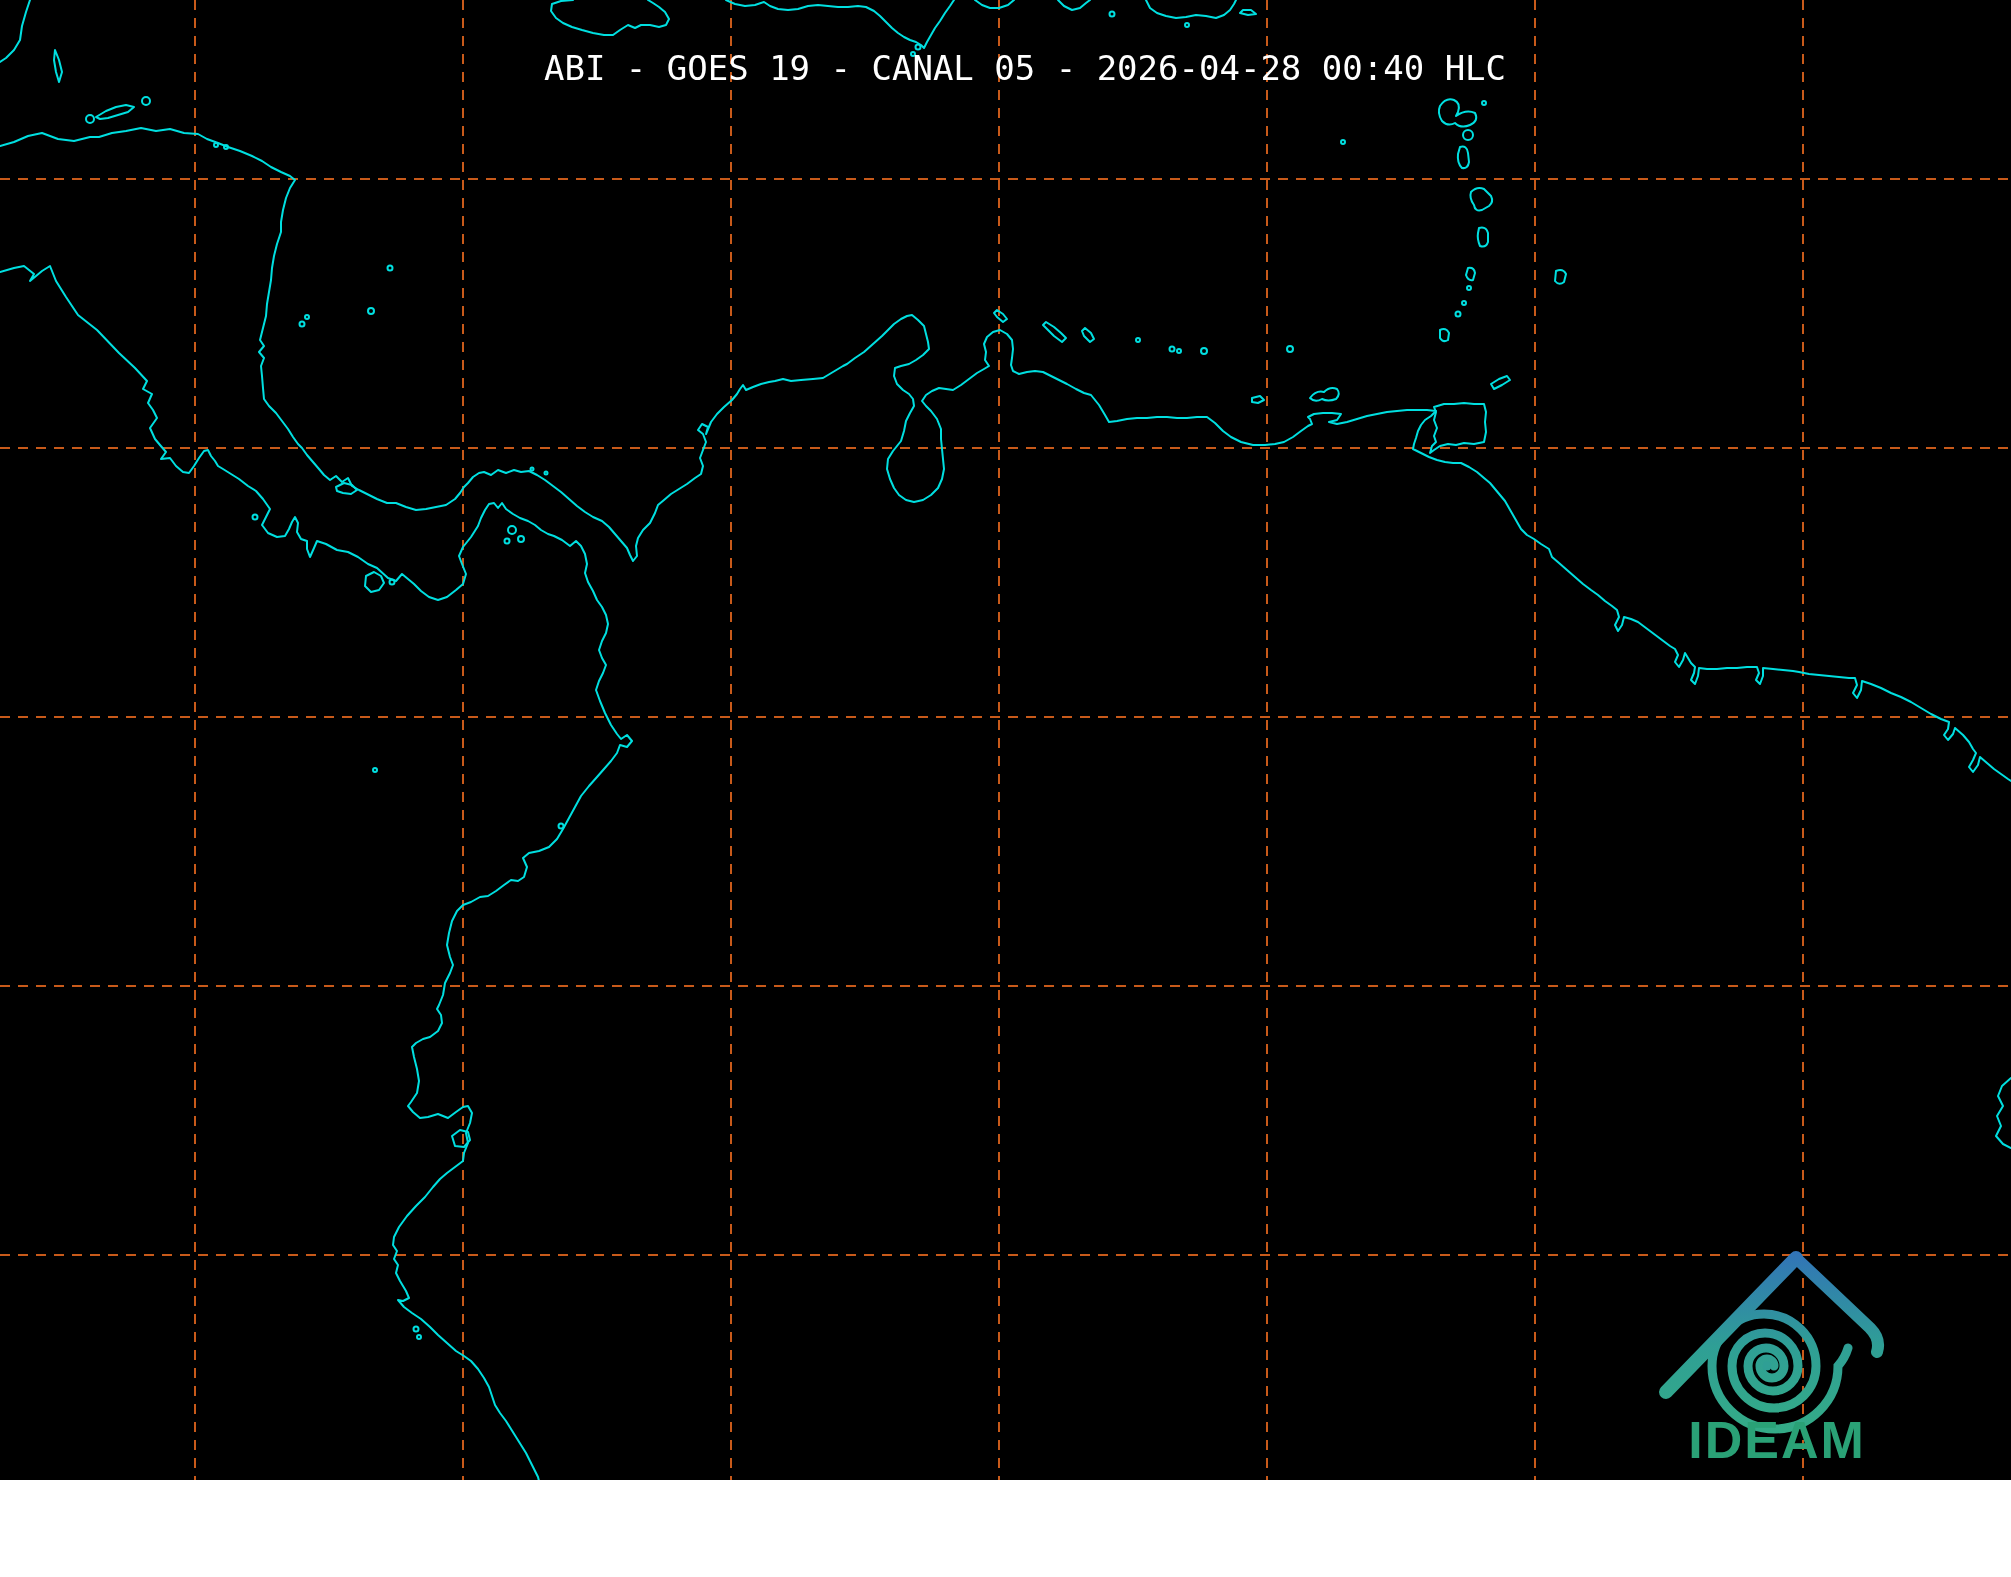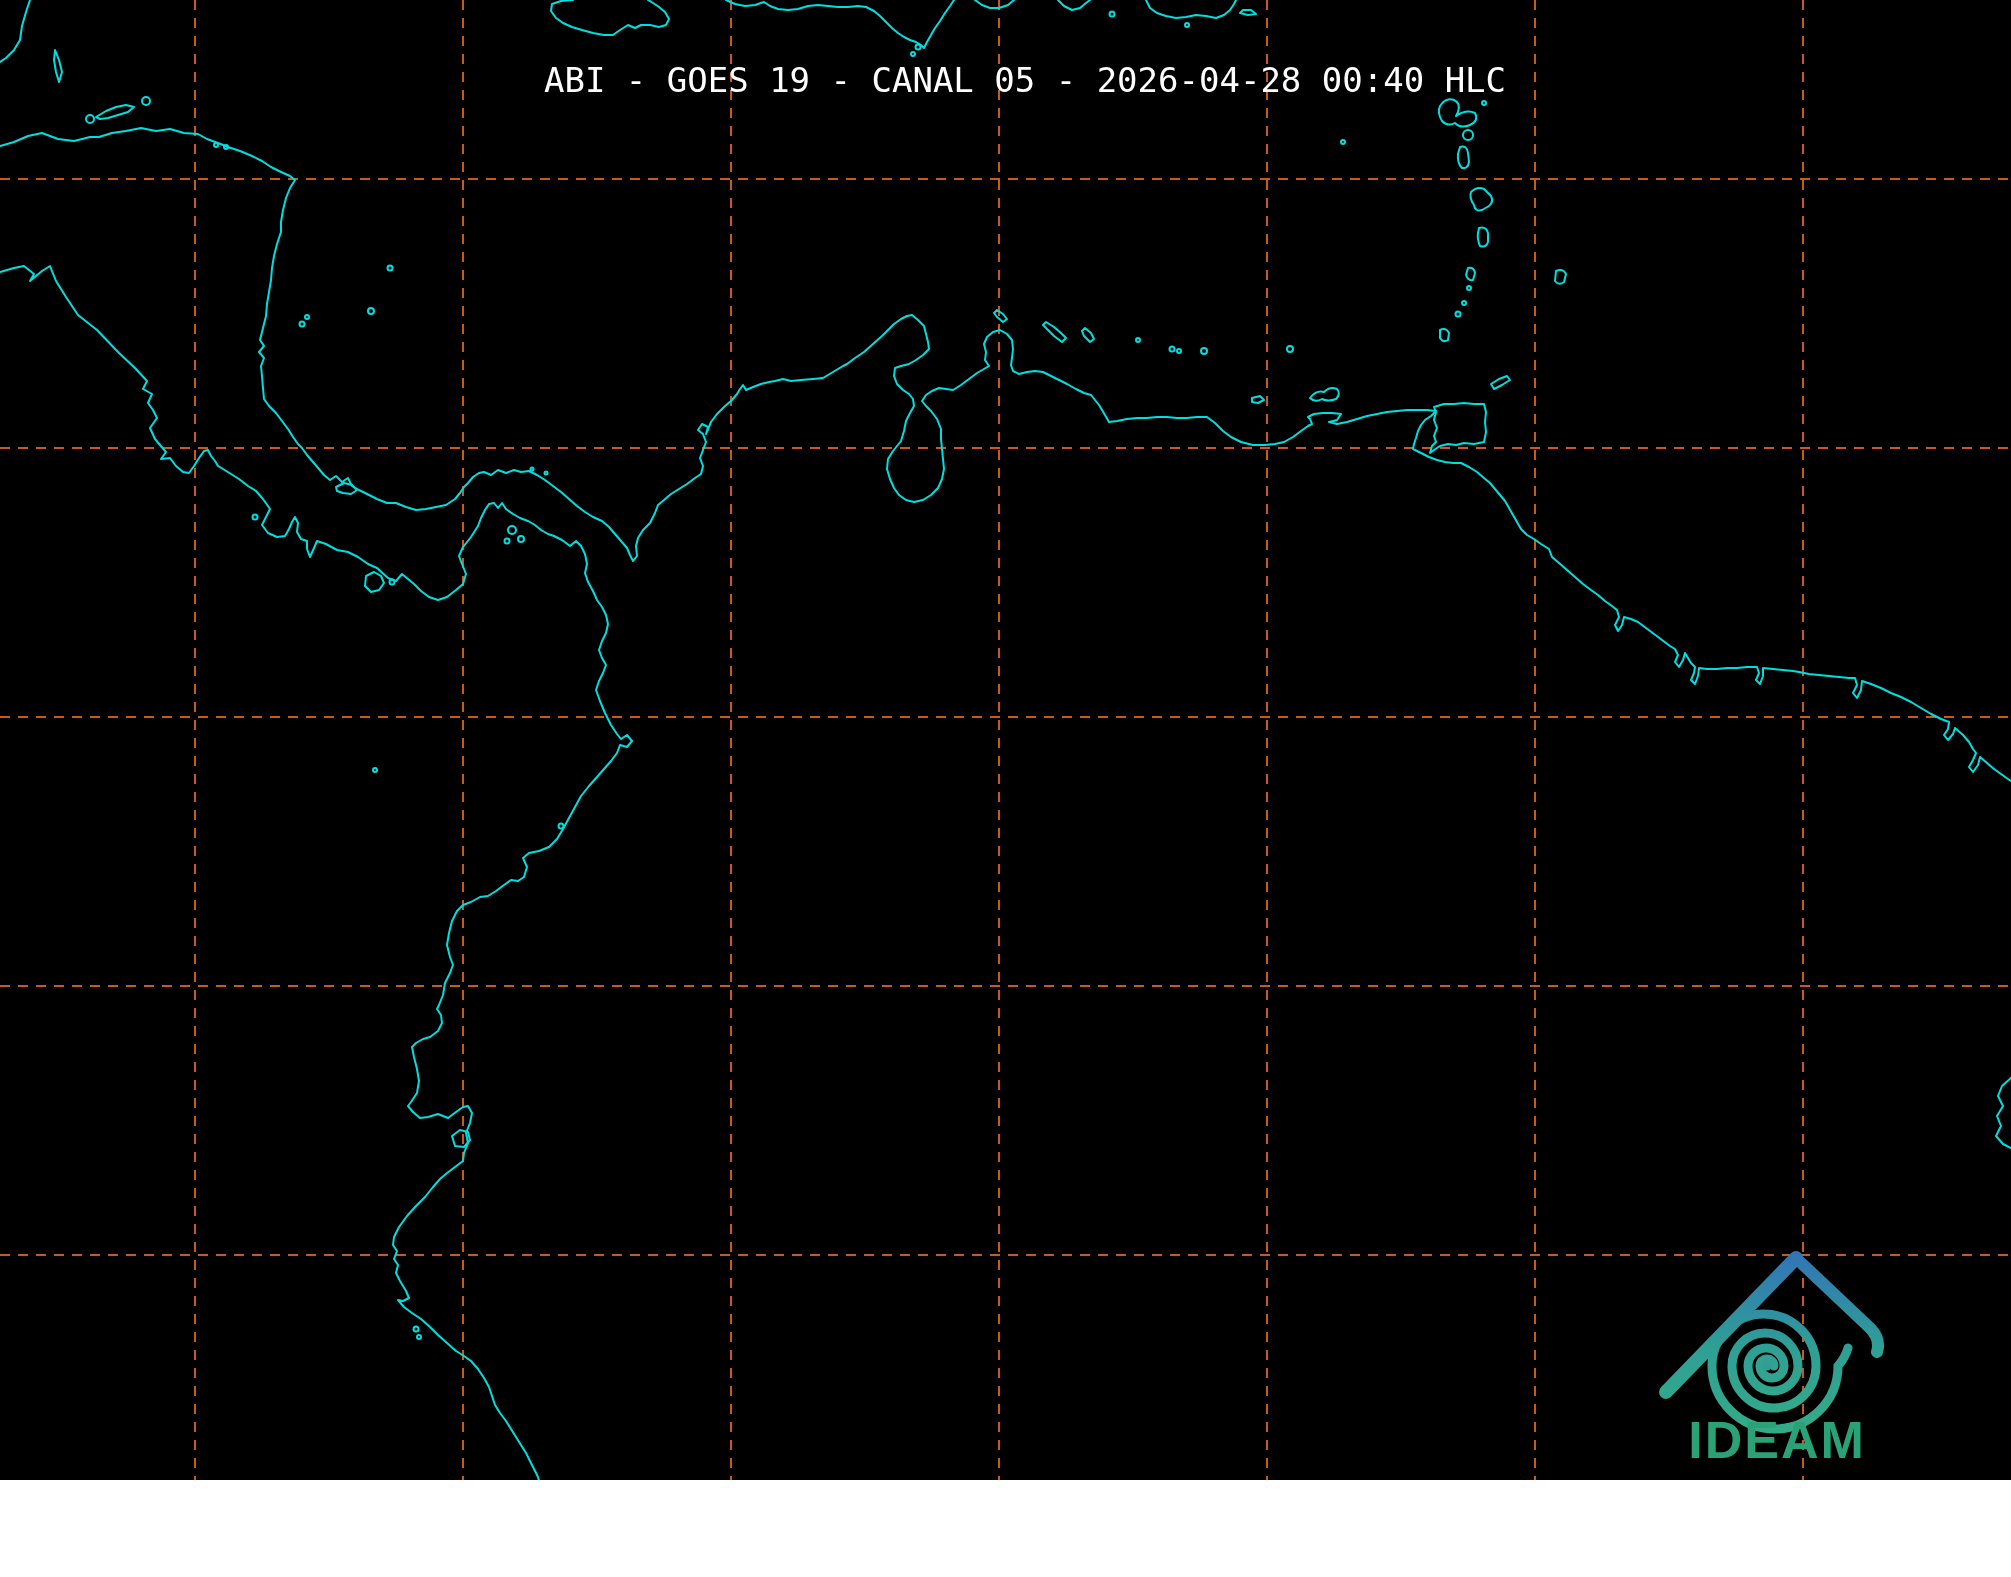--- a/index.html
+++ b/index.html
@@ -1,20 +1,20 @@
 <!DOCTYPE html>
 <html><head>
 <meta charset="utf-8">
 <style>
   html,body{margin:0;padding:0;background:#222;}
   .stage{position:relative;width:2011px;height:1577px;background:#ffffff;overflow:hidden;
          font-family:"DejaVu Sans Mono", monospace;}
   .map{position:absolute;left:0;top:0;width:2011px;height:1480px;background:#000;}
   .map svg{position:absolute;left:0;top:0;}
-  .map-title{position:absolute;left:1025px;top:60px;transform:translateX(-50%);
+  .map-title{position:absolute;left:1025px;top:48px;transform:translateX(-50%);
              color:#ffffff;font-size:34px;white-space:nowrap;letter-spacing:0px;}
   .footer{position:absolute;left:0;top:1480px;width:2011px;height:97px;background:#ffffff;}
   .logo{position:absolute;left:1640px;top:1235px;width:270px;height:245px;}
   .logo text{font-family:"Liberation Sans",sans-serif;font-weight:bold;letter-spacing:2px;}
 </style>
 </head>
 <body>
 
 <div class="stage">
 

